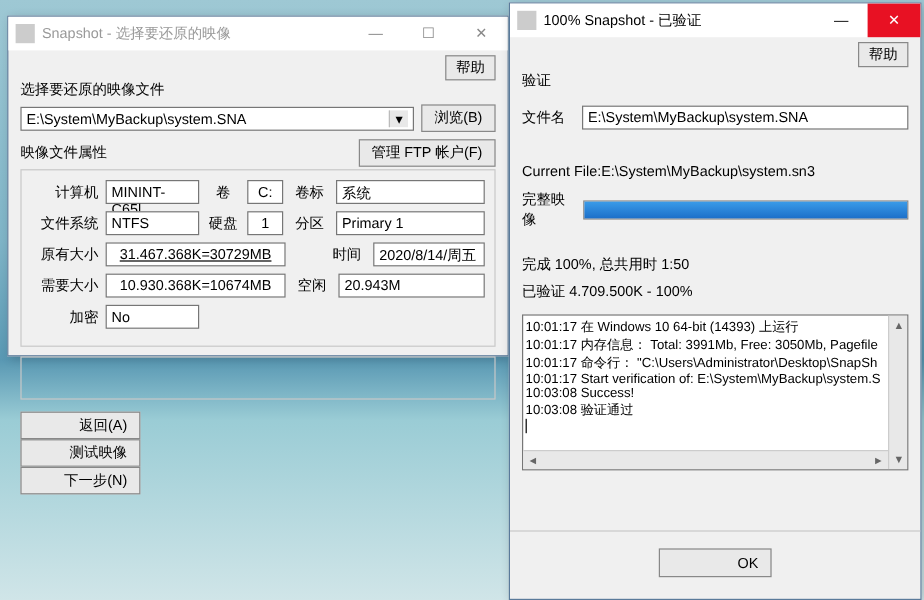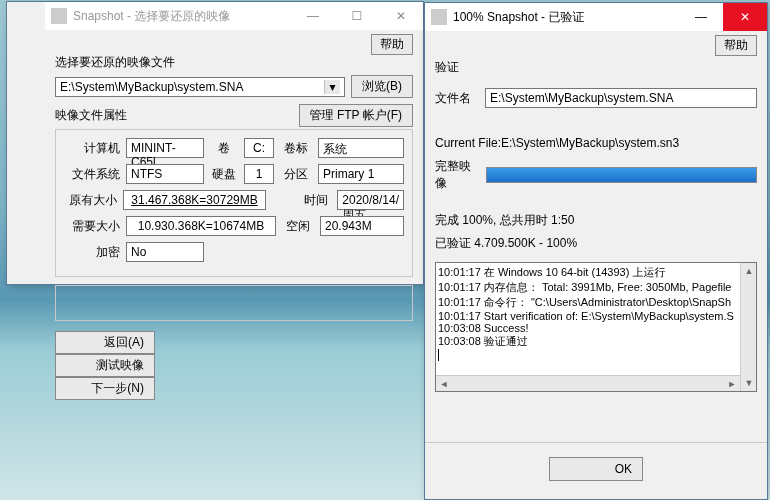--- a/index.html
+++ b/index.html
@@ -66,21 +66,21 @@
 }
 .progress .bar { height: 100%; background: linear-gradient(180deg, #3a9be8, #1c6fc9); }
 .logbox {
   border: 1px solid #767676; background: #fff;
   font-family: Tahoma, "SimSun", sans-serif; font-size: 11px;
   padding: 2px; height: 130px; overflow: hidden; position: relative;
 }
 .logbox .scroll-h { position: absolute; bottom: 0; left: 0; right: 16px; height: 16px; background: #e8e8e8; border-top: 1px solid #ccc; display:flex; justify-content:space-between; }
 .logbox .scroll-v { position: absolute; top:0; right:0; bottom:0; width:16px; background:#e8e8e8; border-left:1px solid #ccc; display:flex; flex-direction:column; justify-content:space-between;}
 .scroll-btn { width:16px;height:16px; text-align:center; font-size:9px; line-height:16px; color:#666; }
-#win-left { left: 6px; top: 1px; width: 418px; height: 284px; padding-left: 38px; }
+#win-left { left: 6px; top: 13px; width: 418px; height: 284px; }
 #win-right { left: 424px; top: 2px; width: 344px; height: 498px; }
 </style>
 </head>
 <body>
 
 <div class="window" id="win-left">
   <div class="titlebar inactive">
     <span class="icon-app"></span>
     <span class="title">Snapshot - 选择要还原的映像</span>
     <span class="wbtn">—</span>

